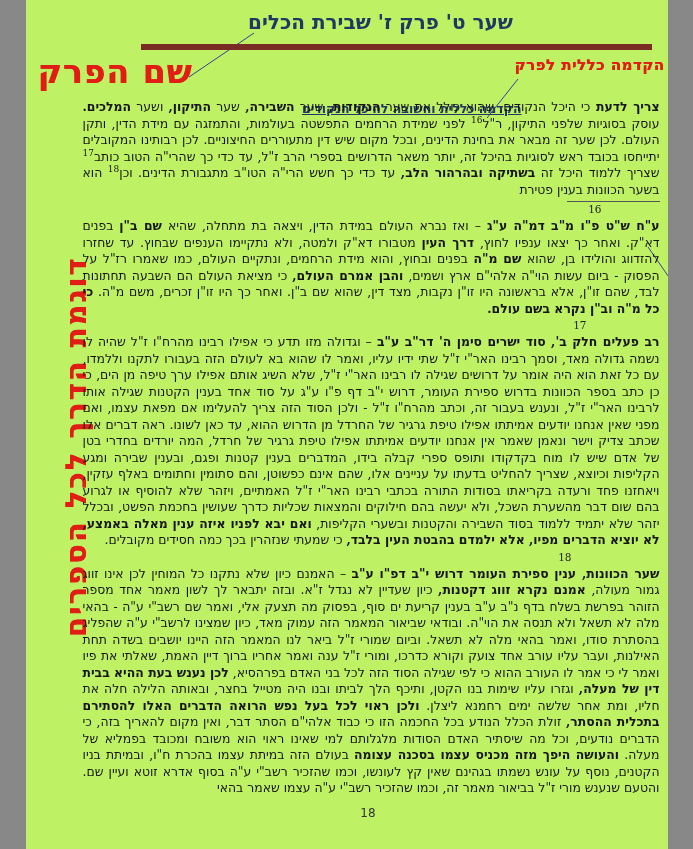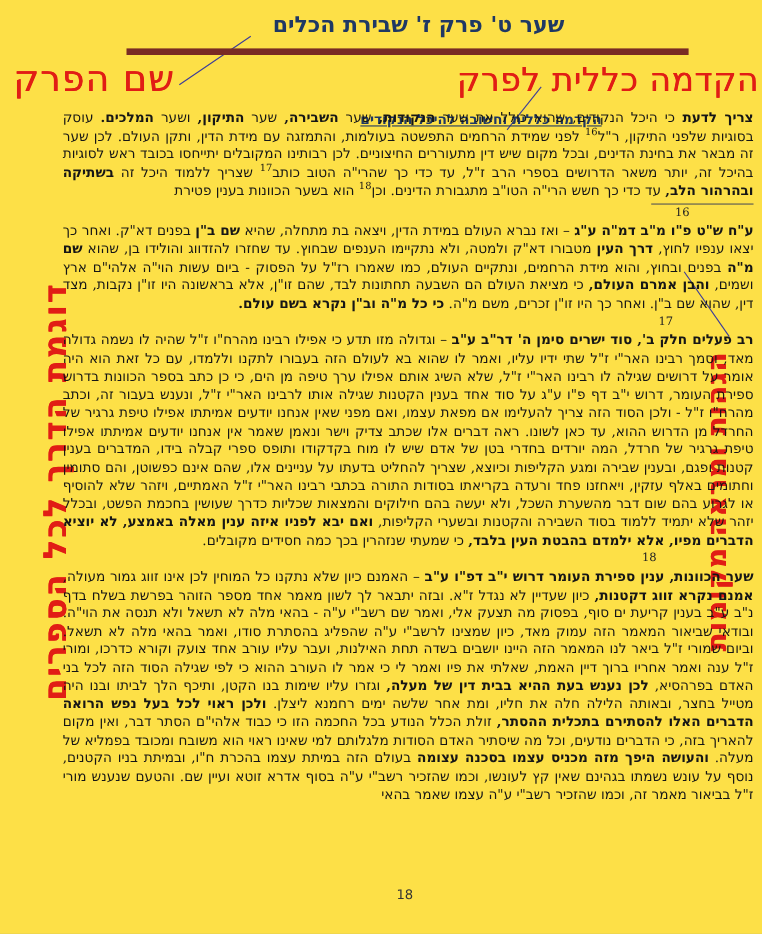--- a/index.html
+++ b/index.html
@@ -1,39 +1,39 @@
 <!DOCTYPE html>
 <html style="--annotation_red: #e11d15; --title_navy: #1f3864; --rule_maroon: #7a2b24; --callout_blue: #3b3b9b;"><head>
 <meta charset="utf-8">
 <style>
   html,body{margin:0;padding:0;background:#888;}
   .page{
-    position:relative; width:693px; height:849px; background:#fde047;
+    position:relative; width:642px; height:849px; background:#bef264;
     overflow:hidden; margin:0 auto;
     font-family:"DejaVu Sans","DejaVu Serif",sans-serif;
   }
   .callouts{position:absolute;left:0;top:0;pointer-events:none;}
   .title{
     position:absolute; top:10px; left:0; right:0; margin:0;
     padding-left:68px; text-align:center; direction:rtl;
     font-size:20px; font-weight:bold; color:var(--title_navy,#1f3864);
     font-family:"DejaVu Serif","DejaVu Sans",serif;
   }
   .rule{
     position:absolute; top:44px; left:115px; width:511px; height:6px;
     background:var(--rule_maroon,#7a2b24);
   }
   .ann{
     position:absolute; color:var(--annotation_red,#e11d15);
-    font-weight:normal; direction:rtl; white-space:nowrap;
+    font-weight:bold; direction:rtl; white-space:nowrap;
     font-family:"DejaVu Serif","DejaVu Sans",serif;
     text-shadow:0.4px 0 0 var(--annotation_red,#e11d15);
   }
   .chapter-name{ top:52px; left:12px; font-size:33px; letter-spacing:1px;}
-  .intro-ann{ top:56px; right:3px; font-size:30px; letter-spacing:0.5px;}
+  .intro-ann{ top:56px; right:3px; font-size:15px; letter-spacing:0.5px;}
   .vlabel{
     position:absolute; color:var(--annotation_red,#e11d15); font-weight:bold;
     white-space:nowrap; direction:rtl;
     transform:rotate(-90deg) translate(-50%,0); transform-origin:0 0;
     font-family:"DejaVu Serif","DejaVu Sans",serif;
     text-shadow:0.4px 0 0 var(--annotation_red,#e11d15);
   }
   .vlabel-left{ left:33px; top:447px; font-size:29px; letter-spacing:2px;}
   .vlabel-right{ left:637px; top:456px; font-size:25px; letter-spacing:1px;}
   .heading{

